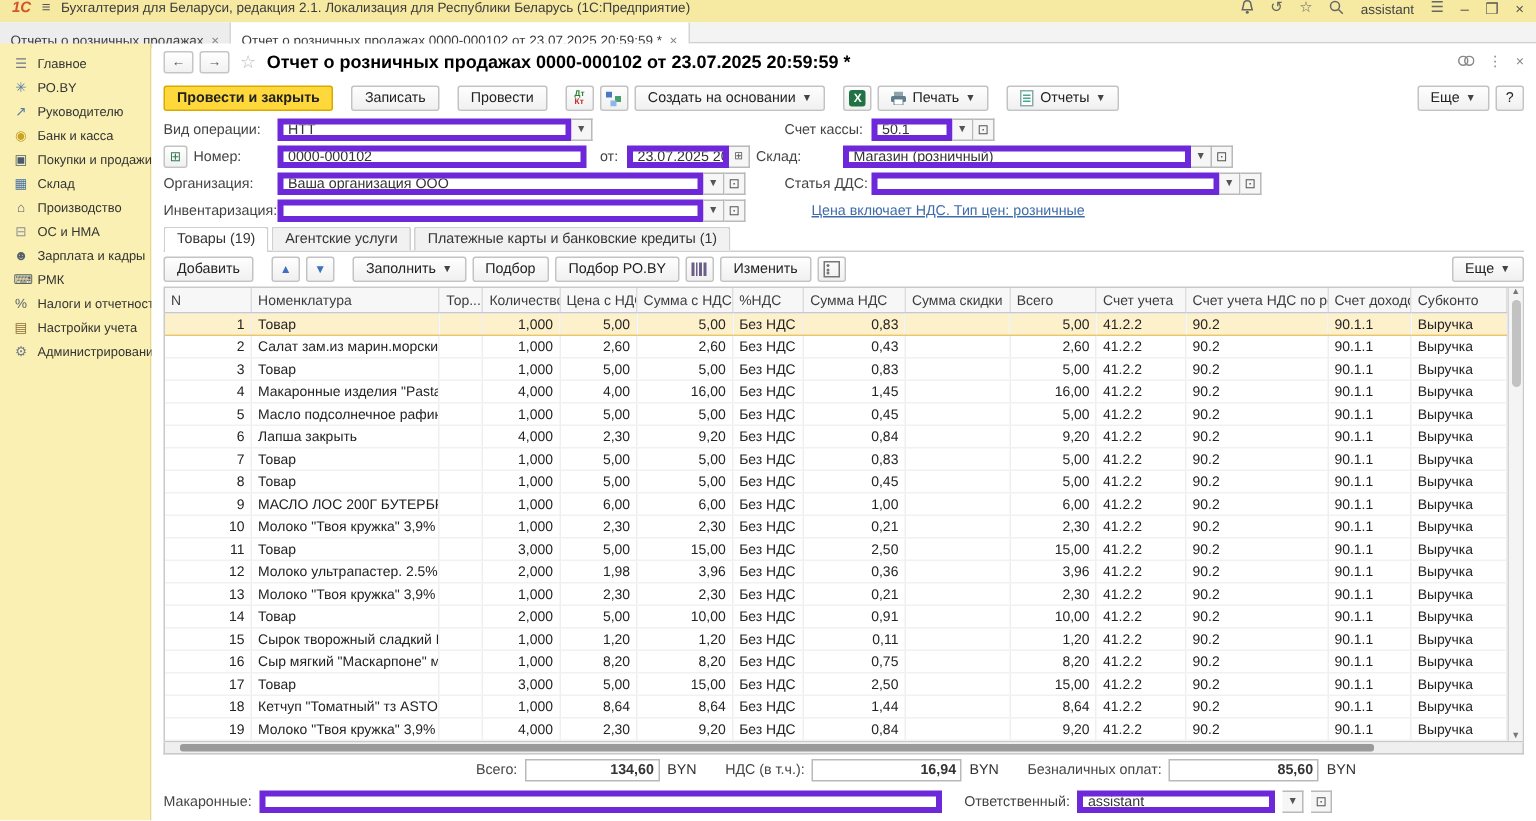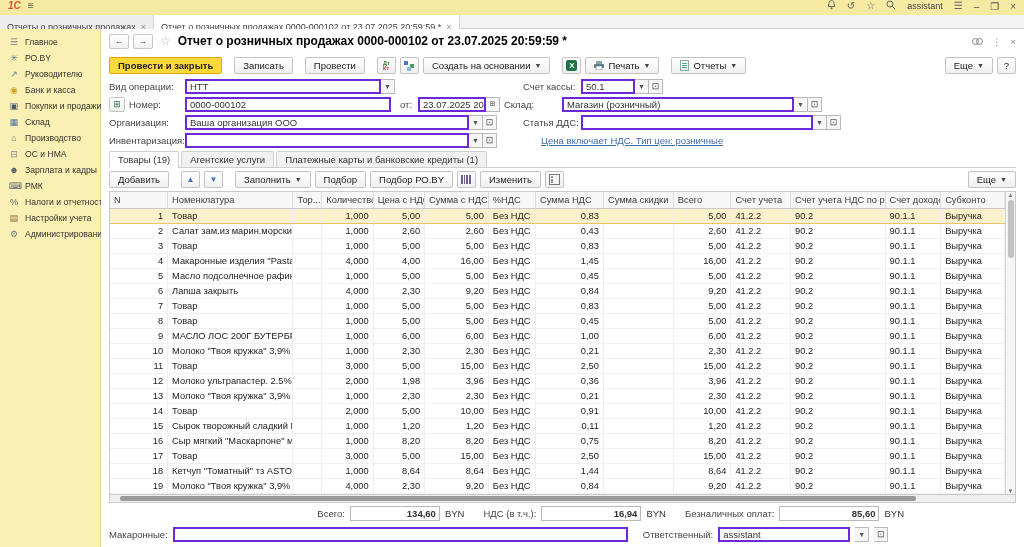--- a/index.html
+++ b/index.html
@@ -45,21 +45,21 @@
   .dtkt{display:flex;flex-direction:column;line-height:5px;font-size:5.5px;font-weight:bold;}
   .dtkt .dt{color:#2e7d32;} .dtkt .kt{color:#c62828;}
   .xls{background:#217346;color:#fff;font-size:8px;font-weight:bold;width:11px;height:11px;display:inline-flex;align-items:center;justify-content:center;border-radius:2px;}
   .doc-ico{width:9px;height:11px;border:1px solid #8aa;background:#fff;position:relative;}
   .doc-ico::before{content:"";position:absolute;left:1px;top:2px;width:5px;height:1px;background:#4a8;box-shadow:0 2px 0 #4a8,0 4px 0 #4a8;}
   .gap{width:4px;} .spacer{flex:1;}
   
   .fields{padding-top:3px;}
   .fr{display:flex;align-items:center;height:18px;}
   .lbl{color:#444;white-space:nowrap;}
-  .fld{height:15px;border:2px solid #6d28d9;background:#fff;display:flex;align-items:center;padding:0 3px;white-space:nowrap;overflow:hidden;}
+  .fld{height:15px;border:4px solid #6d28d9;background:#fff;display:flex;align-items:center;padding:0 3px;white-space:nowrap;overflow:hidden;}
   .fbtn{height:15px;width:14px;border:1px solid #b9b9b9;border-left:none;background:#f6f6f6;display:flex;align-items:center;justify-content:center;font-size:7px;color:#555;}
   .fbtn.open{font-size:9px;}
   .minibtn{width:16px;height:15px;border:1px solid #c3c3c3;border-radius:2px;background:linear-gradient(#fff,#f0f0f0);display:flex;align-items:center;justify-content:center;font-size:9px;color:#2f7d4f;}
   .link{color:#3e6caa;text-decoration:underline;white-space:nowrap;}
   
   .ftabs{display:flex;align-items:flex-end;gap:2px;height:17px;border-bottom:1px solid #cfcfcf;margin-top:2px;}
   .ftab{border:1px solid #cfcfcf;border-bottom:none;border-radius:2px 2px 0 0;background:#f1f1f1;padding:2px 8px 2px;font-size:9.5px;color:#333;white-space:nowrap;}
   .ftab.active{background:#fff;margin-bottom:-1px;padding-bottom:3px;text-align:center;}
   
   .tbar{height:23px;display:flex;align-items:center;gap:4px;}
@@ -85,20 +85,21 @@
   .w90{width:90px;} .w100{width:100px;}
   .cur{margin-right:14px;color:#333;}
   .footer{height:21px;display:flex;align-items:center;gap:5px;}
 </style>
 </head>
 <body>
 
 <div class="titlebar">
   <span class="logo">1С</span>
   <span class="hamb">≡</span>
+  <span class="wtitle">Бухгалтерия для Беларуси, редакция 2.1. Локализация для Республики Беларусь  (1С:Предприятие)</span>
   <div class="win-icons">
     <span><svg width="9" height="10" viewBox="0 0 9 10">
           <path d="M4.5 .5C2.8 .5 2 1.8 2 3.5L1.2 6.5h6.6L7 3.5C7 1.8 6.2 .5 4.5 .5Z" fill="none" stroke="#666"></path>
           <circle cx="4.5" cy="8.2" r="1" fill="#666"></circle>
         </svg></span>
     <span class="glyph">↺</span>
     <span class="glyph">☆</span>
     <span><svg width="10" height="10" viewBox="0 0 10 10">
           <circle cx="4" cy="4" r="3" fill="none" stroke="#666"></circle>
           <line x1="6.3" y1="6.3" x2="9.2" y2="9.2" stroke="#666"></line>

